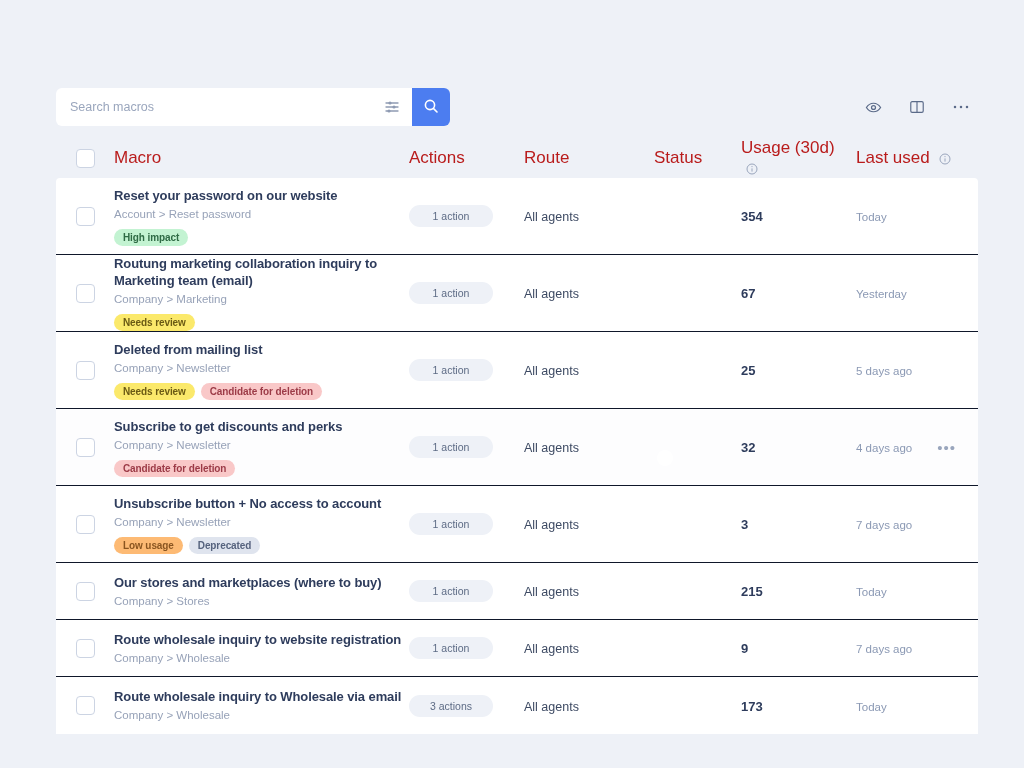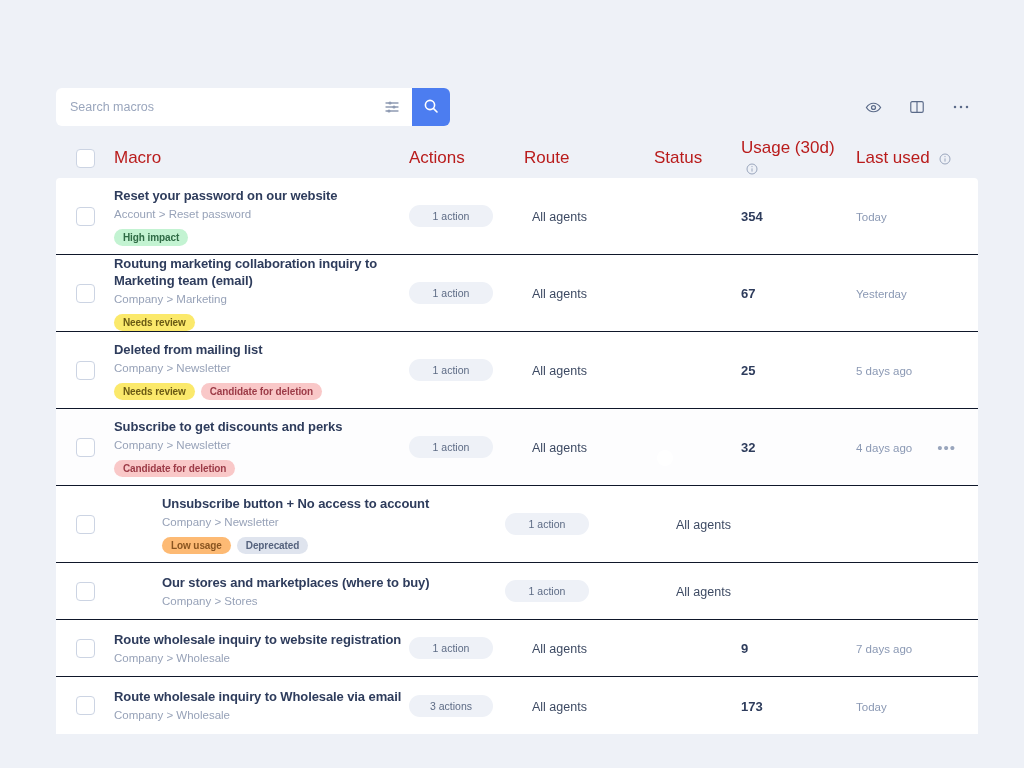--- a/index.html
+++ b/index.html
@@ -109,21 +109,21 @@
   .tag.orange { background: #fdba74; color: #8a5520; }
   .tag.gray   { background: #dfe4ee; color: #56637e; }
 
   
   .pill {
     background: #eef1f7; color: #5d6b85;
     font-size: 10.5px; border-radius: 11px;
     padding: 5px 0; width: 84px; text-align: center;
   }
 
-  .access-txt { font-size: 12.5px; color: #3d4a63; margin-left: 8px; }
+  .access-txt { font-size: 12.5px; color: #3d4a63; }
   .usage-txt  { font-size: 13px; font-weight: bold; color: #2e3c5c; }
   .last-txt   { font-size: 11.5px; color: #8b99b4; }
 
   
   .toggle {
     width: 38px; height: 21px; border-radius: 11px;
     position: relative; cursor: pointer;
     background: #ccd5e4;
   }
   .toggle.on { background: #4c7df0; }
@@ -348,21 +348,21 @@
       </span>
     </div>
     <div class="c-usage">
       <span class="usage-txt">32</span>
     </div>
     <div class="c-last">
       <span class="last-txt">4 days ago</span>
     </div>
     <span class="row-menu">•••</span>
   </div>
-      <div class="row" style="min-height: 77px; padding-top: 0px; gap: 48px;">
+      <div class="row" style="min-height: 77px; padding-top: 0px;">
     <div class="c-check">
       <span class="cbox"></span>
     </div>
     <div class="c-macro">
       <div class="m-title">Unsubscribe button + No access to account</div>
       <div class="m-path">Company &gt; Newsletter</div>
       <div class="m-tags">
             <span class="tag orange">Low usage</span>
             <span class="tag gray">Deprecated</span>
           </div>
@@ -379,21 +379,21 @@
       </span>
     </div>
     <div class="c-usage">
       <span class="usage-txt">3</span>
     </div>
     <div class="c-last">
       <span class="last-txt">7 days ago</span>
     </div>
 
   </div>
-      <div class="row" style="min-height: 57px; padding-top: 0px; gap: 48px;">
+      <div class="row" style="min-height: 57px; padding-top: 0px;">
     <div class="c-check">
       <span class="cbox"></span>
     </div>
     <div class="c-macro">
       <div class="m-title">Our stores and marketplaces (where to buy)</div>
       <div class="m-path">Company &gt; Stores</div>
 
     </div>
     <div class="c-action">
       <span class="pill">1 action</span>

